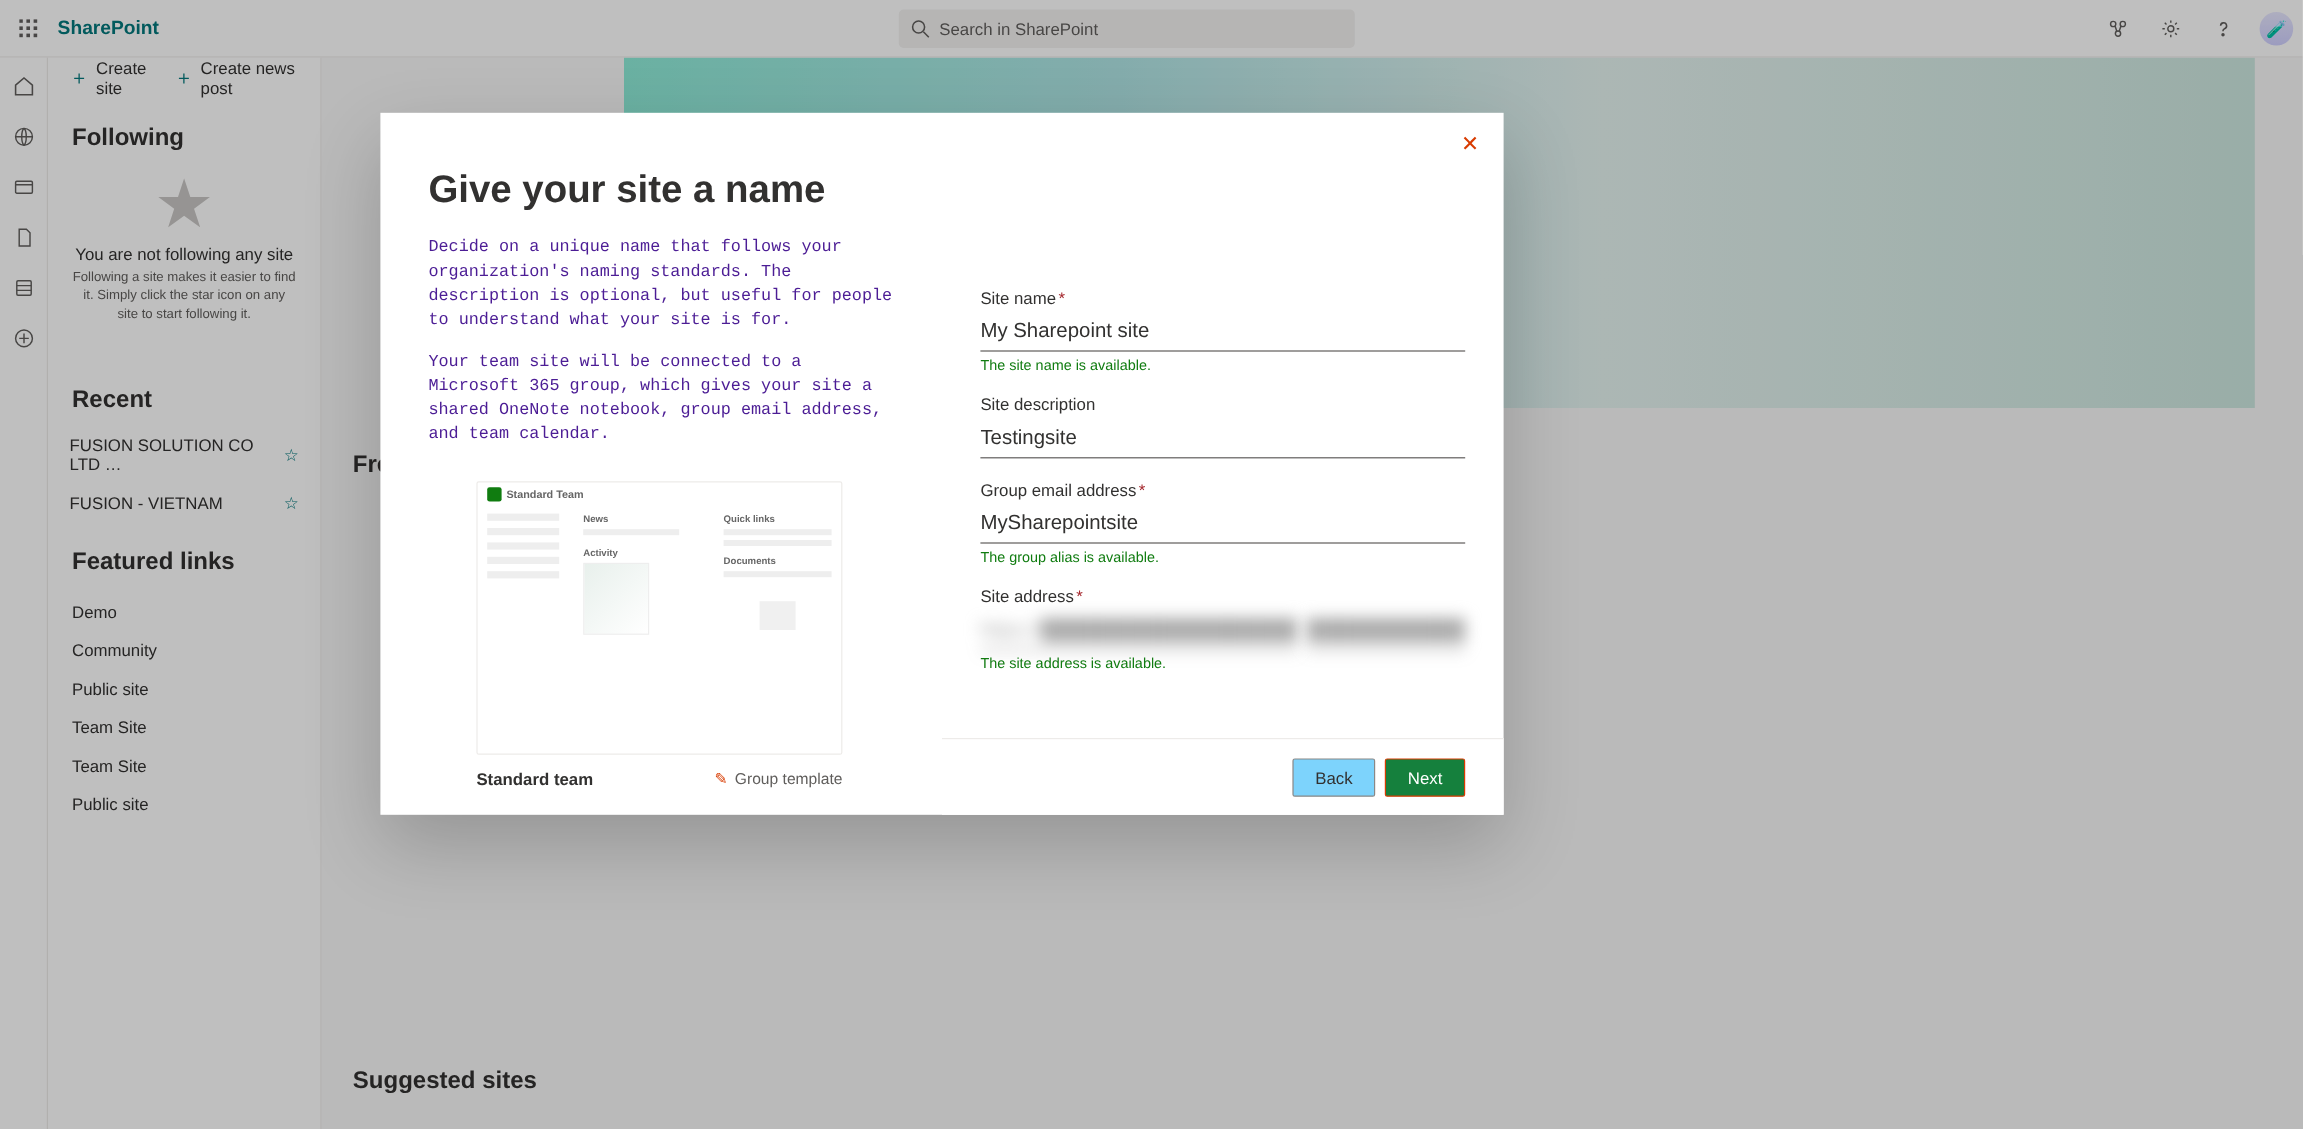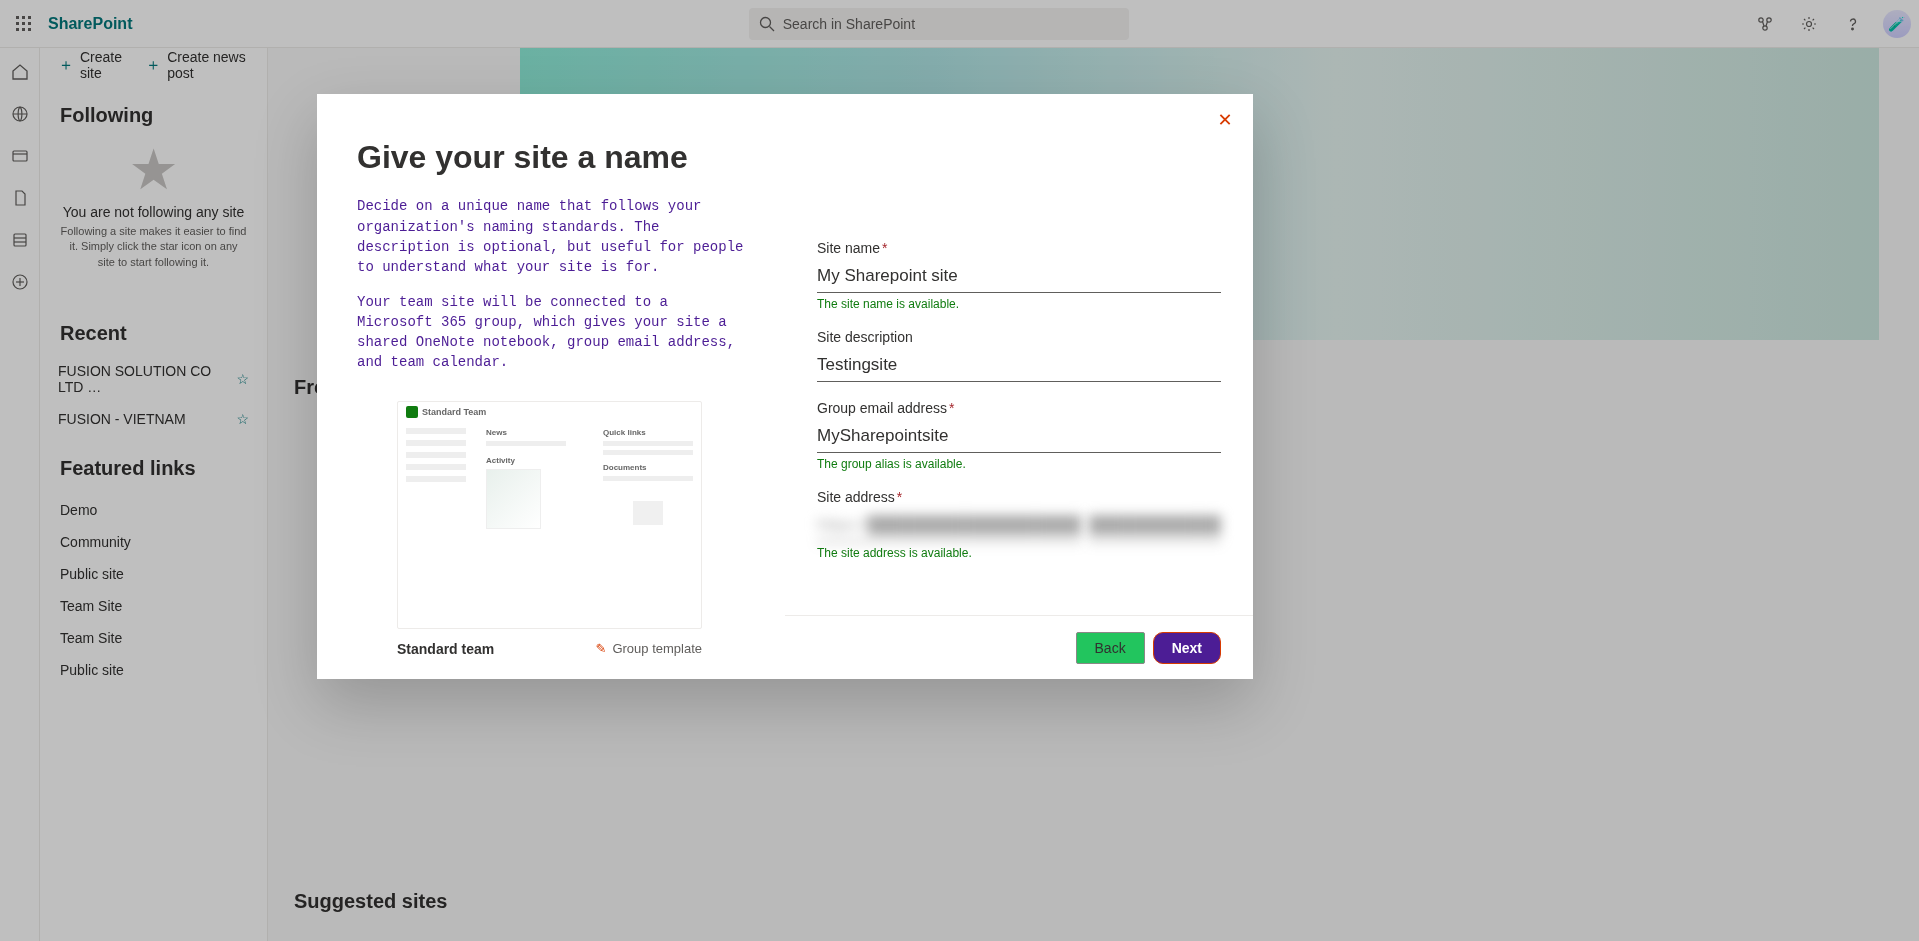--- a/index.html
+++ b/index.html
@@ -53,22 +53,22 @@
 
   .form-spacer { height: 116px; }
   .field { margin-bottom: 18px; }
   .field-label { font-size:14px; color:#323130; margin-bottom:6px; }
   .req { color:#a4262c; margin-left:2px; }
   .field-input { width:100%; border:none; border-bottom:1px solid #605e5c; font-size:17px; padding:4px 0 6px; outline:none; color:#323130; background:transparent;}
   .validation { font-size:12px; color:#107c10; margin-top:4px;}
   .addr-row { display:flex; gap:8px; }
   .blur { filter: blur(6px); color:#aaa; }
   .modal-footer { position:absolute; bottom:0; right:0; left:468px; height:64px; border-top:1px solid #edebe9; display:flex; align-items:center; justify-content:flex-end; gap:8px; padding: 0 32px; background:#fff;}
-  .btn { height:32px; padding:0 18px; font-size:14px; border-radius:2px; cursor:pointer; border:1px solid #8a8886; background:#22c55e; color:#323130;}
-  .btn-primary { background:#4c1d95; border-color:#d83b01; color:#fff; font-weight:700;border-radius:10px;}
+  .btn { height:32px; padding:0 18px; font-size:14px; border-radius:2px; cursor:pointer; border:1px solid #8a8886; background:#7dd3fc; color:#323130;}
+  .btn-primary { background:#15803d; border-color:#d83b01; color:#fff; font-weight:400;}
 
   
   .behind-content { position:absolute; inset:0; }
   .featured-list { padding: 4px 20px; }
   svg{display:block;}
 </style>
 </head>
 <body>
 
 <div class="app-bar">

